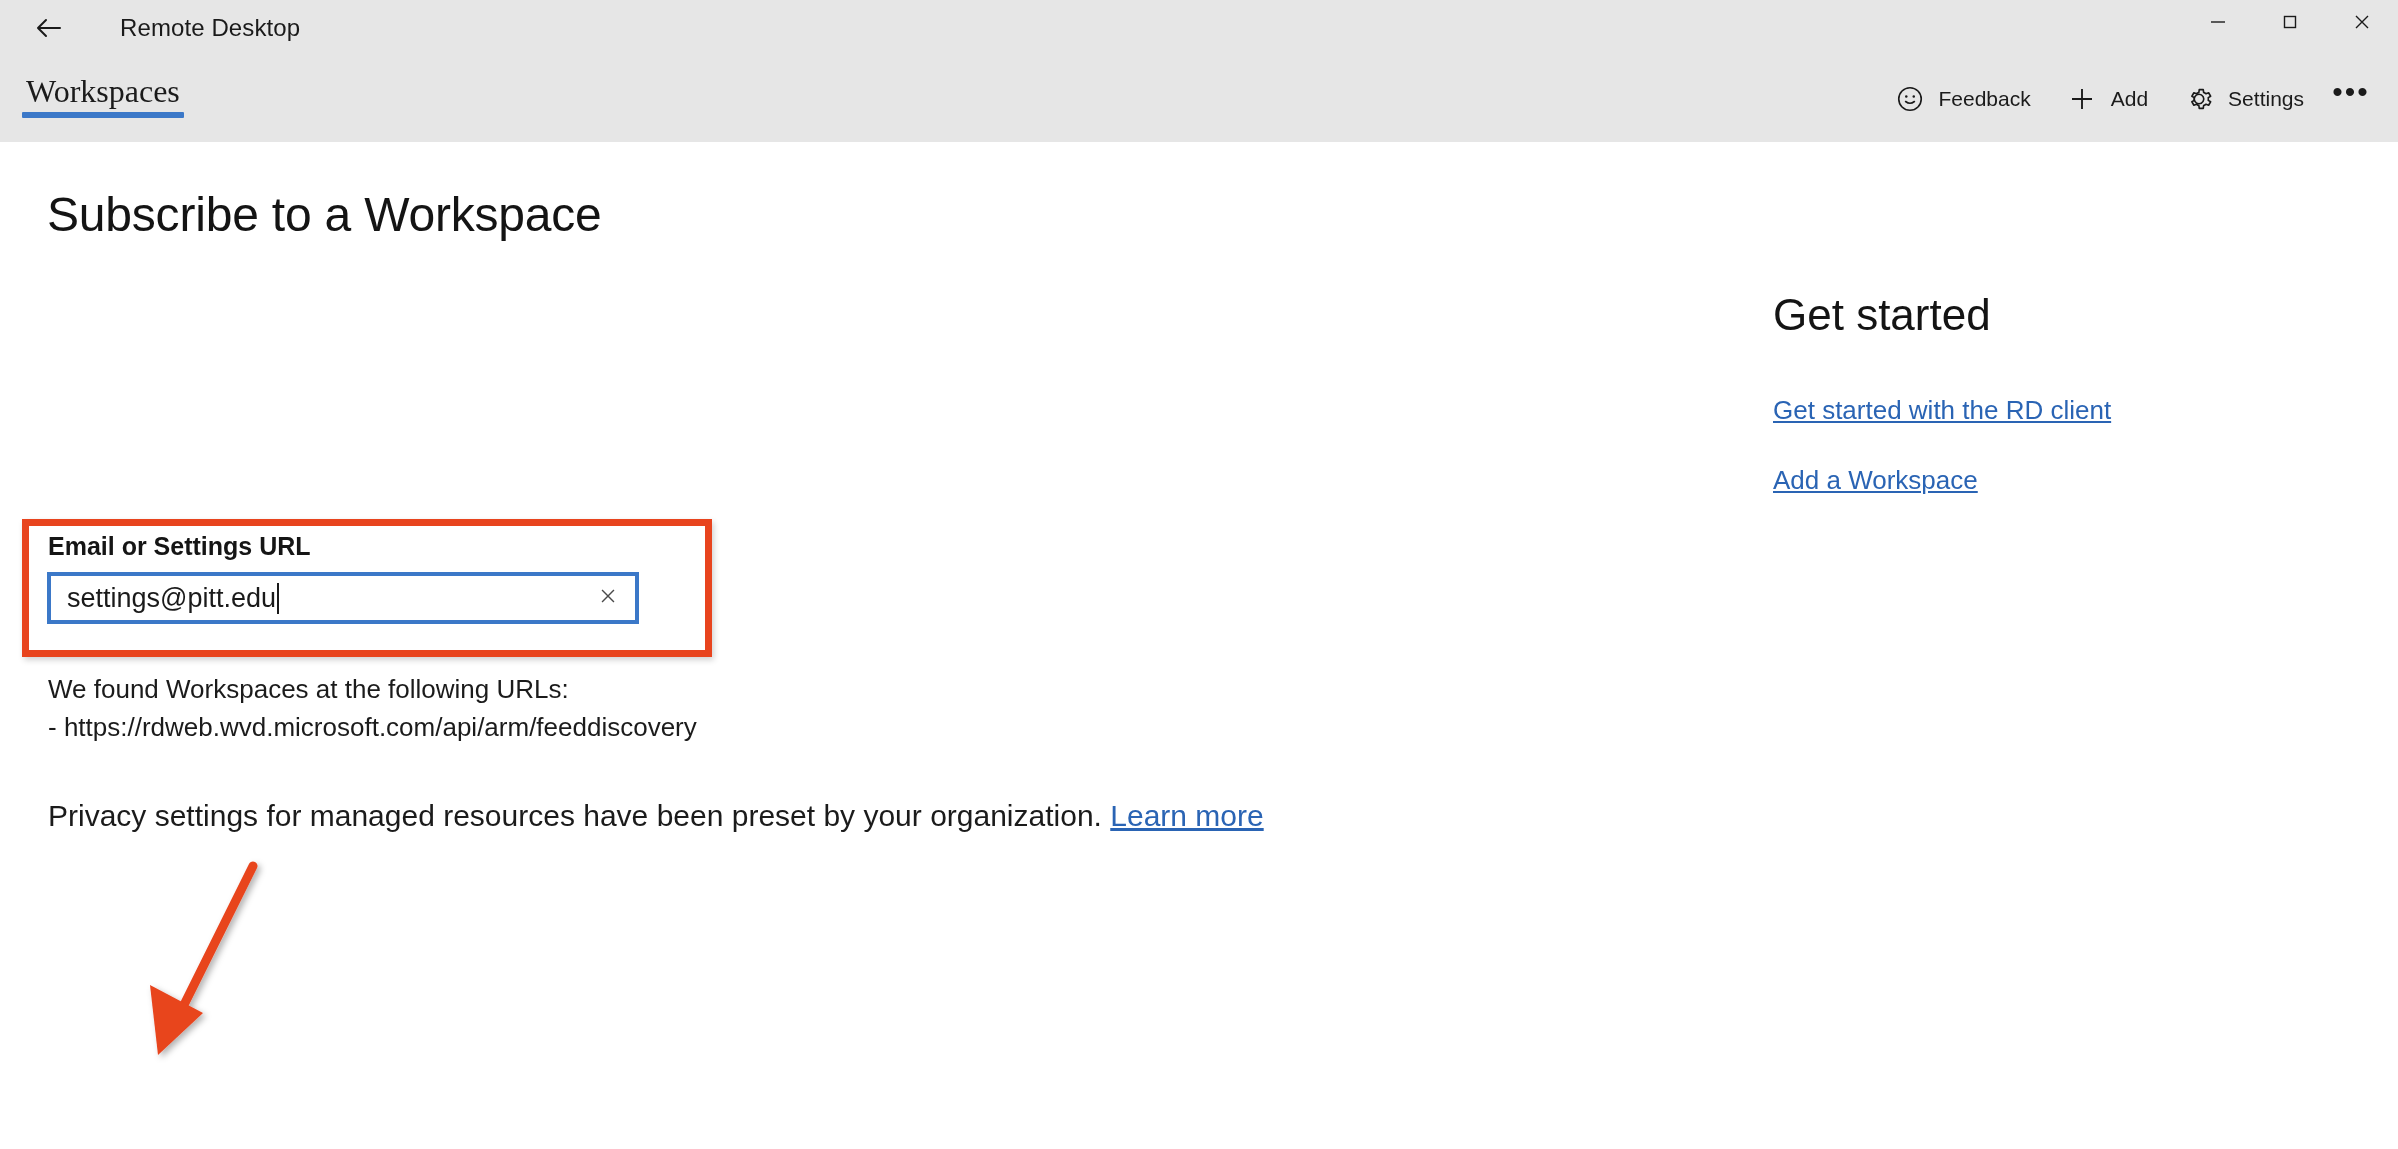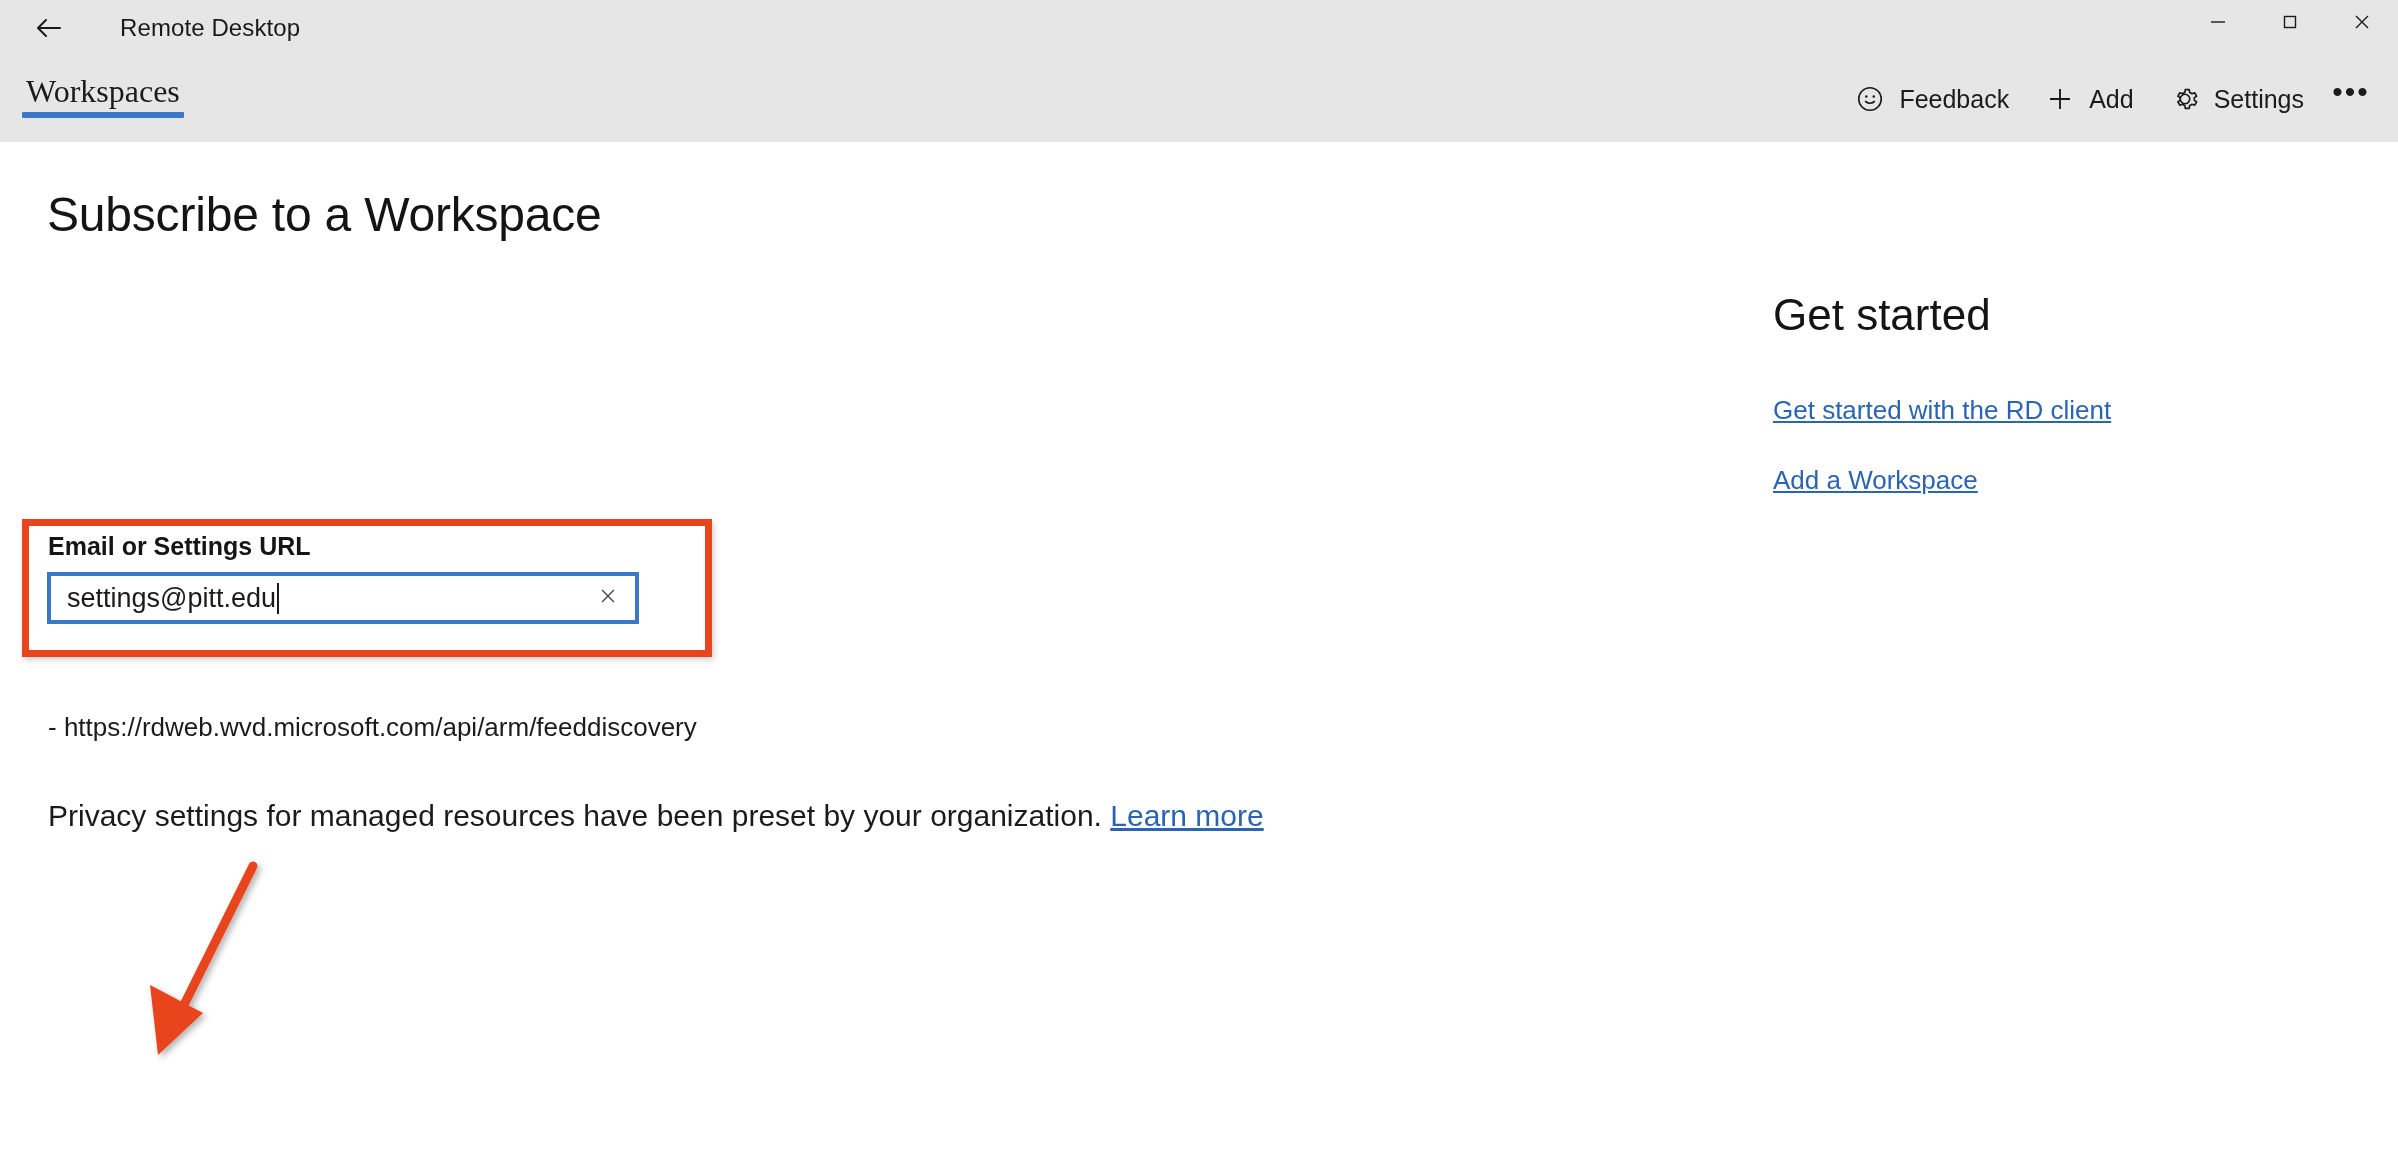--- a/index.html
+++ b/index.html
@@ -115,21 +115,21 @@
   .cmd-item {
     display: flex;
     align-items: center;
     gap: 14px;
     height: 64px;
     padding: 0 18px;
     cursor: pointer;
     white-space: nowrap;
   }
   .cmd-label {
-    font-size: 25px;
+    font-size: 21px;
     color: #1b1b1b;
   }
   .cmd-icon { display: flex; align-items: center; justify-content: center; }
   .cmd-ellipsis {
     display: flex; align-items: center; justify-content: center;
     width: 58px; height: 64px; cursor: pointer;
     font-size: 30px; color: #1b1b1b; letter-spacing: 2px;
     padding-bottom: 14px;
   }
 
@@ -378,20 +378,21 @@
       </div>
       <div class="clear-btn">
         <span>
           <svg width="26" height="26" viewBox="0 0 24 24">
             <path d="M6.5 6.5 L17.5 17.5 M17.5 6.5 L6.5 17.5" stroke="#4a4a4a" stroke-width="1.3" fill="none"></path>
           </svg>
         </span>
       </div>
     </div>
 
+    <div class="found-line1">We found Workspaces at the following URLs:</div>
     <div class="found-line2">- https://rdweb.wvd.microsoft.com/api/arm/feeddiscovery</div>
 
     <div class="privacy-line">
       <span>Privacy settings for managed resources have been preset by your organization.</span>
       <span class="link">Learn more</span>
     </div>
 
     <div class="aside">
       <div class="aside-title">Get started</div>
       <span class="aside-link aside-link-1">Get started with the RD client</span>

